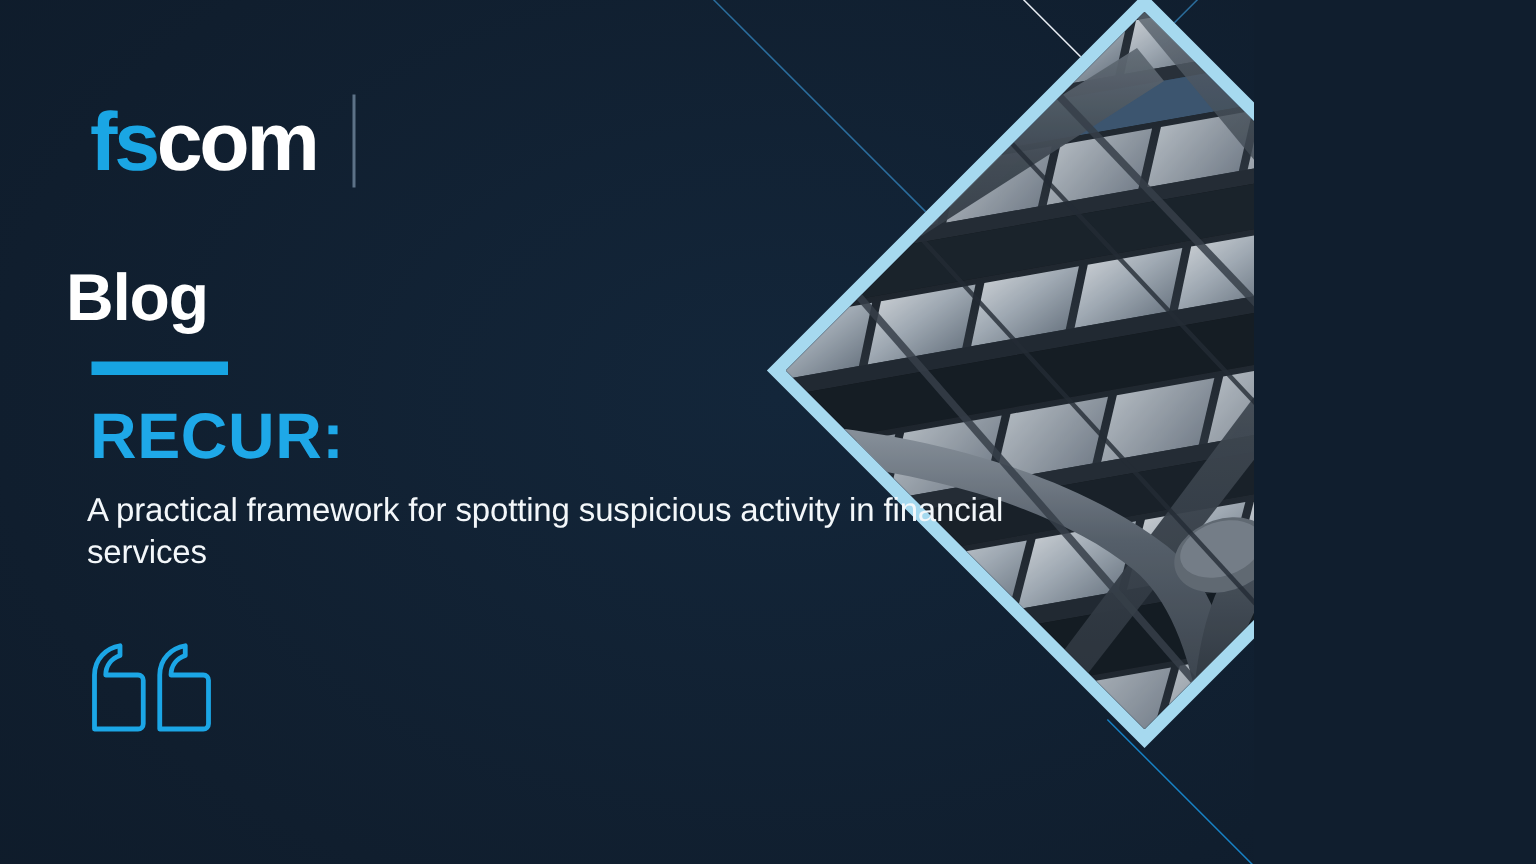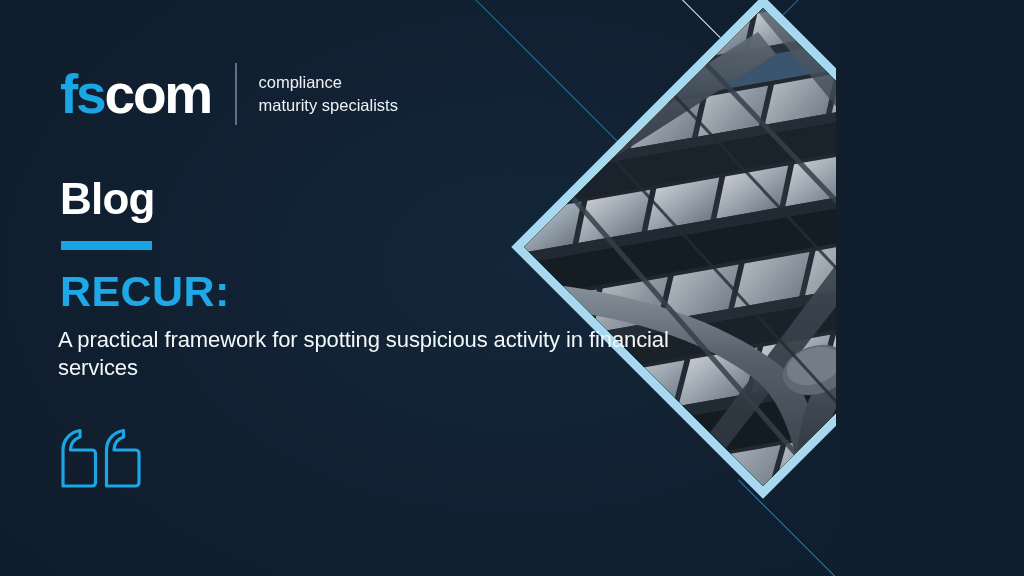--- a/index.html
+++ b/index.html
@@ -87,21 +87,21 @@
   #logo-tagline {
     color:#edf2f6;
     font-size:16.5px;
     line-height:1.42;
     font-weight:400;
   }
 
   
   #blog-label {
     position:absolute;
-    left:60px; top:177px;
+    left:44px; top:177px;
     color:#ffffff;
     font-size:44px;
     font-weight:700;
     letter-spacing:-0.8px;
     line-height:1;
   }
   #blog-rule {
     position:absolute;
     left:61px; top:241px;
     width:91px; height:9px;
@@ -349,24 +349,20 @@
 
           <rect width="510" height="510" fill="#16202b" opacity="0.12"></rect>
         </g>
       </svg>
     </div>
   </div>
 
   <div id="logo-block">
     <div id="logo-word"><span id="logo-fs">fs</span><span id="logo-com">com</span></div>
     <div id="logo-divider"></div>
-    <div id="logo-tagline">
-      <div>compliance</div>
-      <div>maturity specialists</div>
-    </div>
   </div>
 
   <div id="blog-label">Blog</div>
   <div id="blog-rule"></div>
 
   <div id="headline-kicker">RECUR:</div>
   <div id="headline-body">A practical framework for spotting suspicious activity in financial services</div>
 
   <div id="cta">
     <svg id="quote-icon" viewBox="0 0 84 62">

